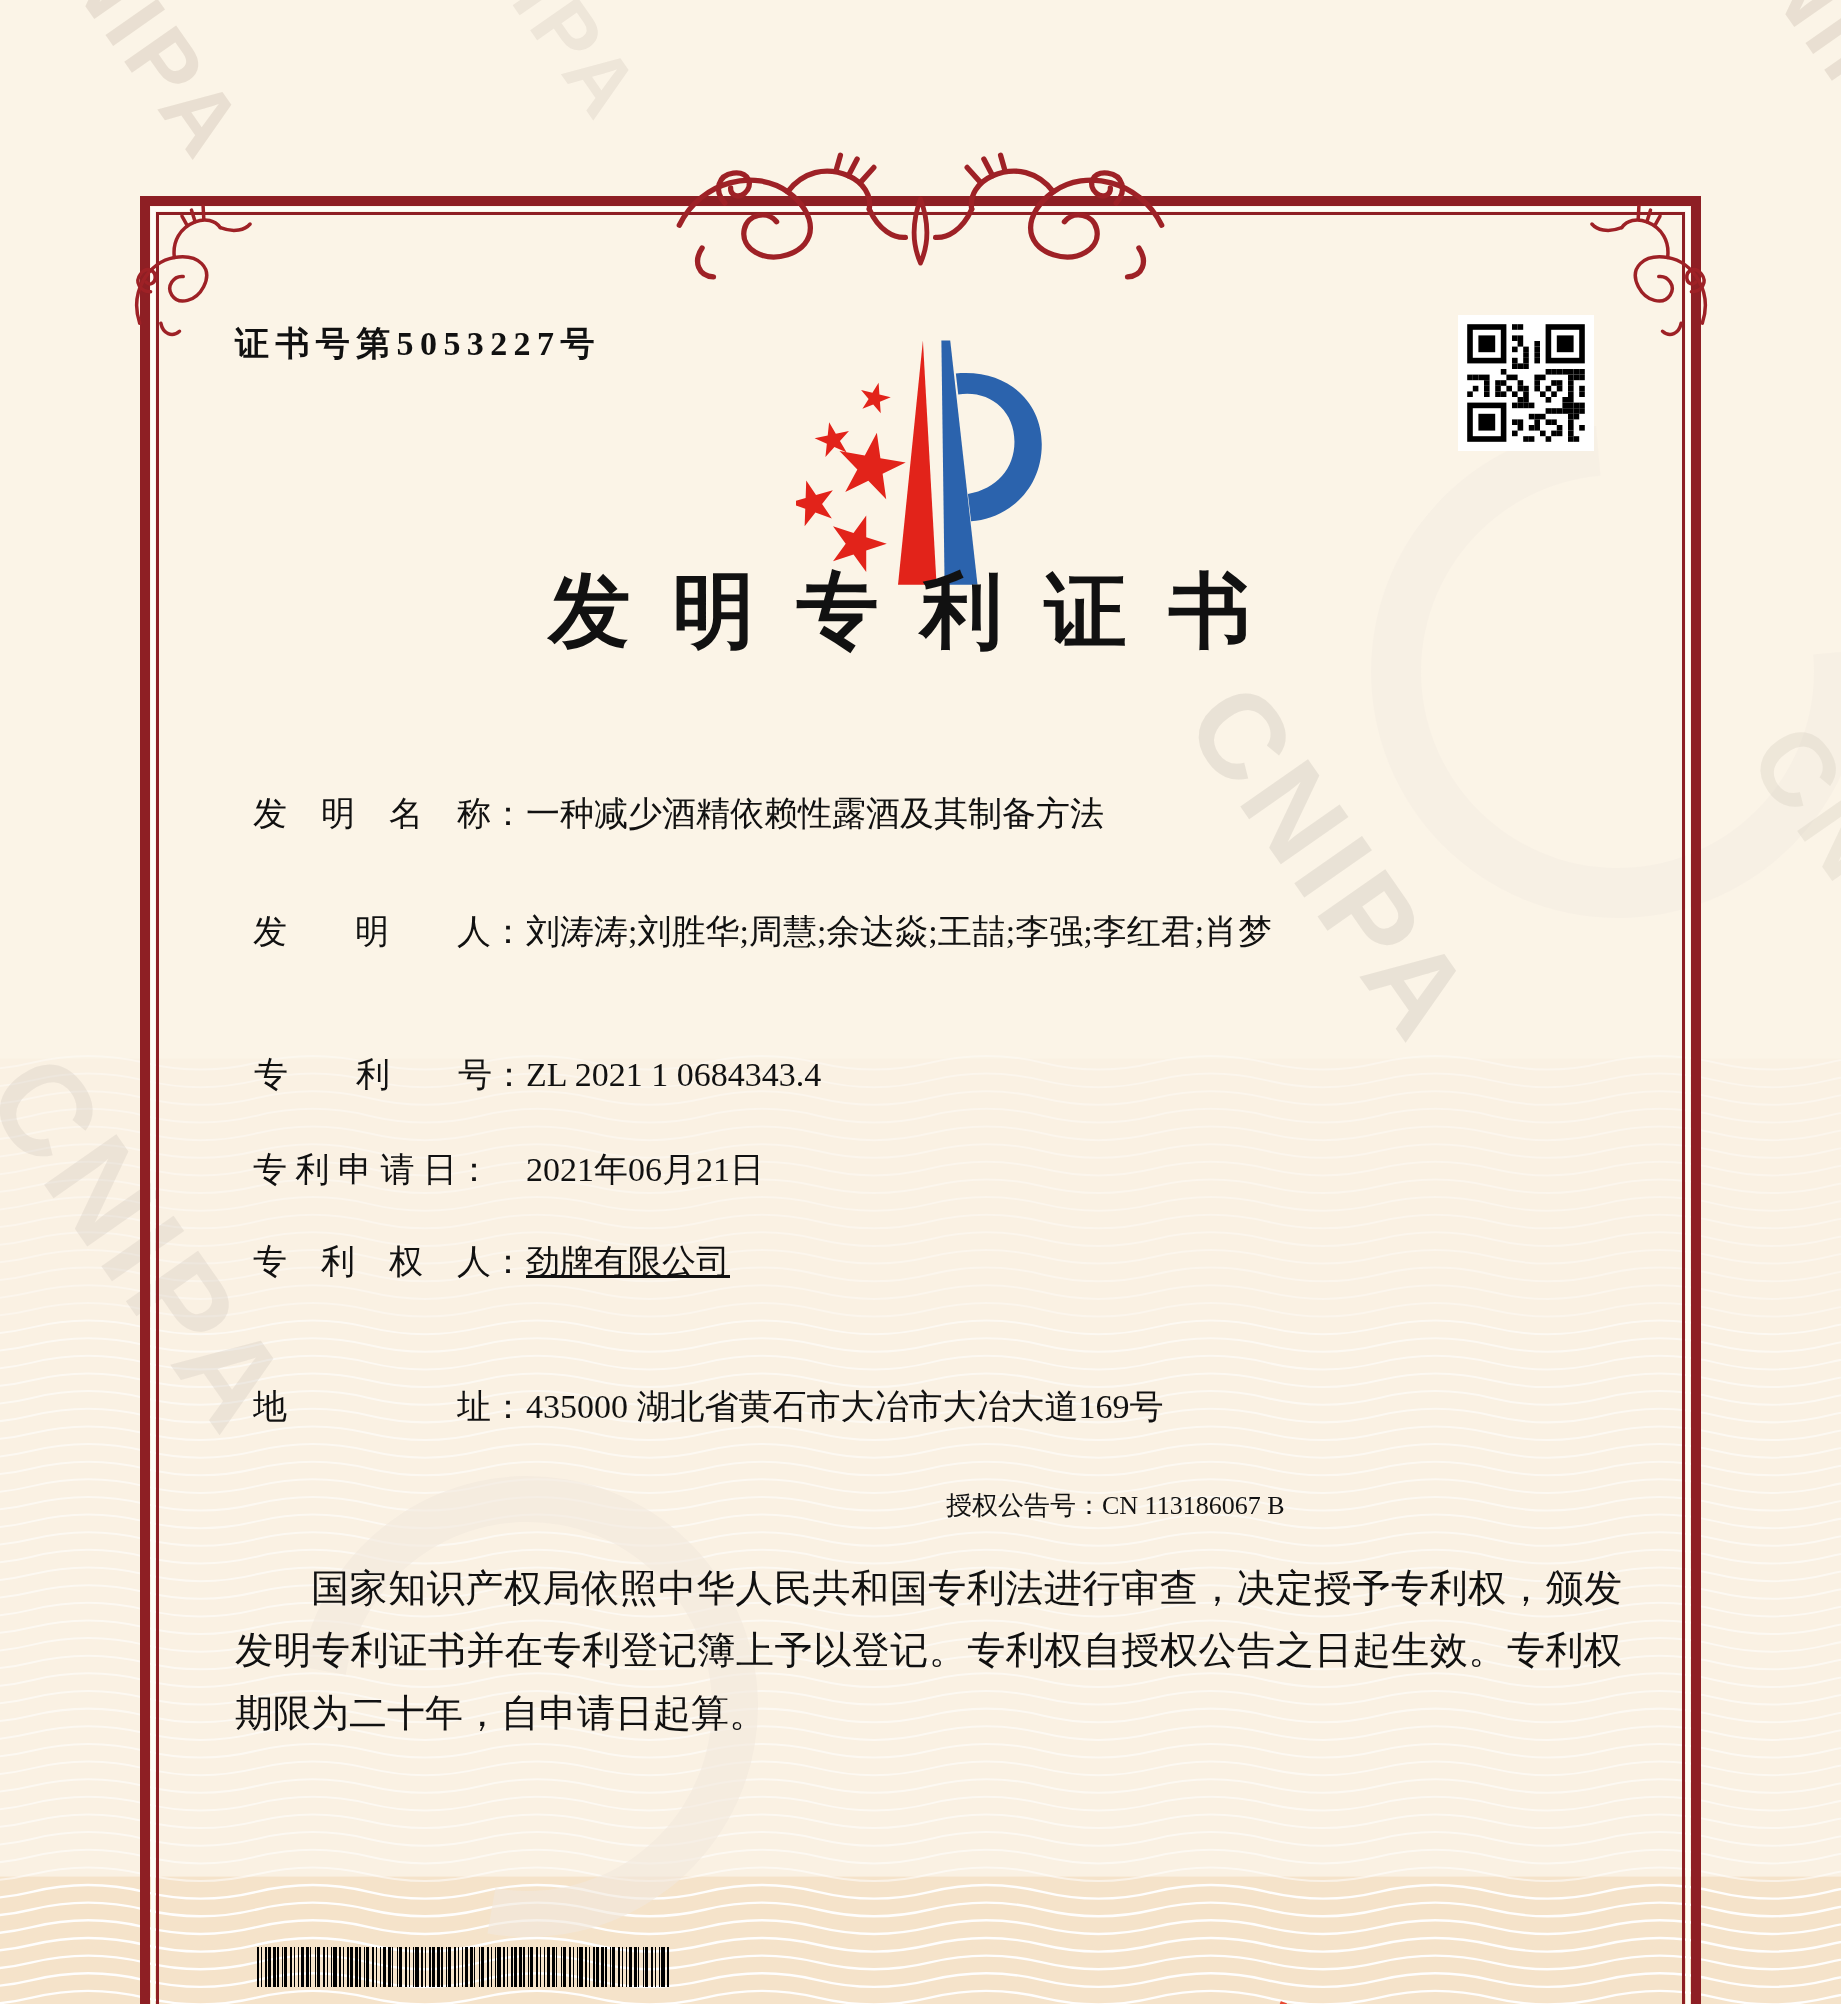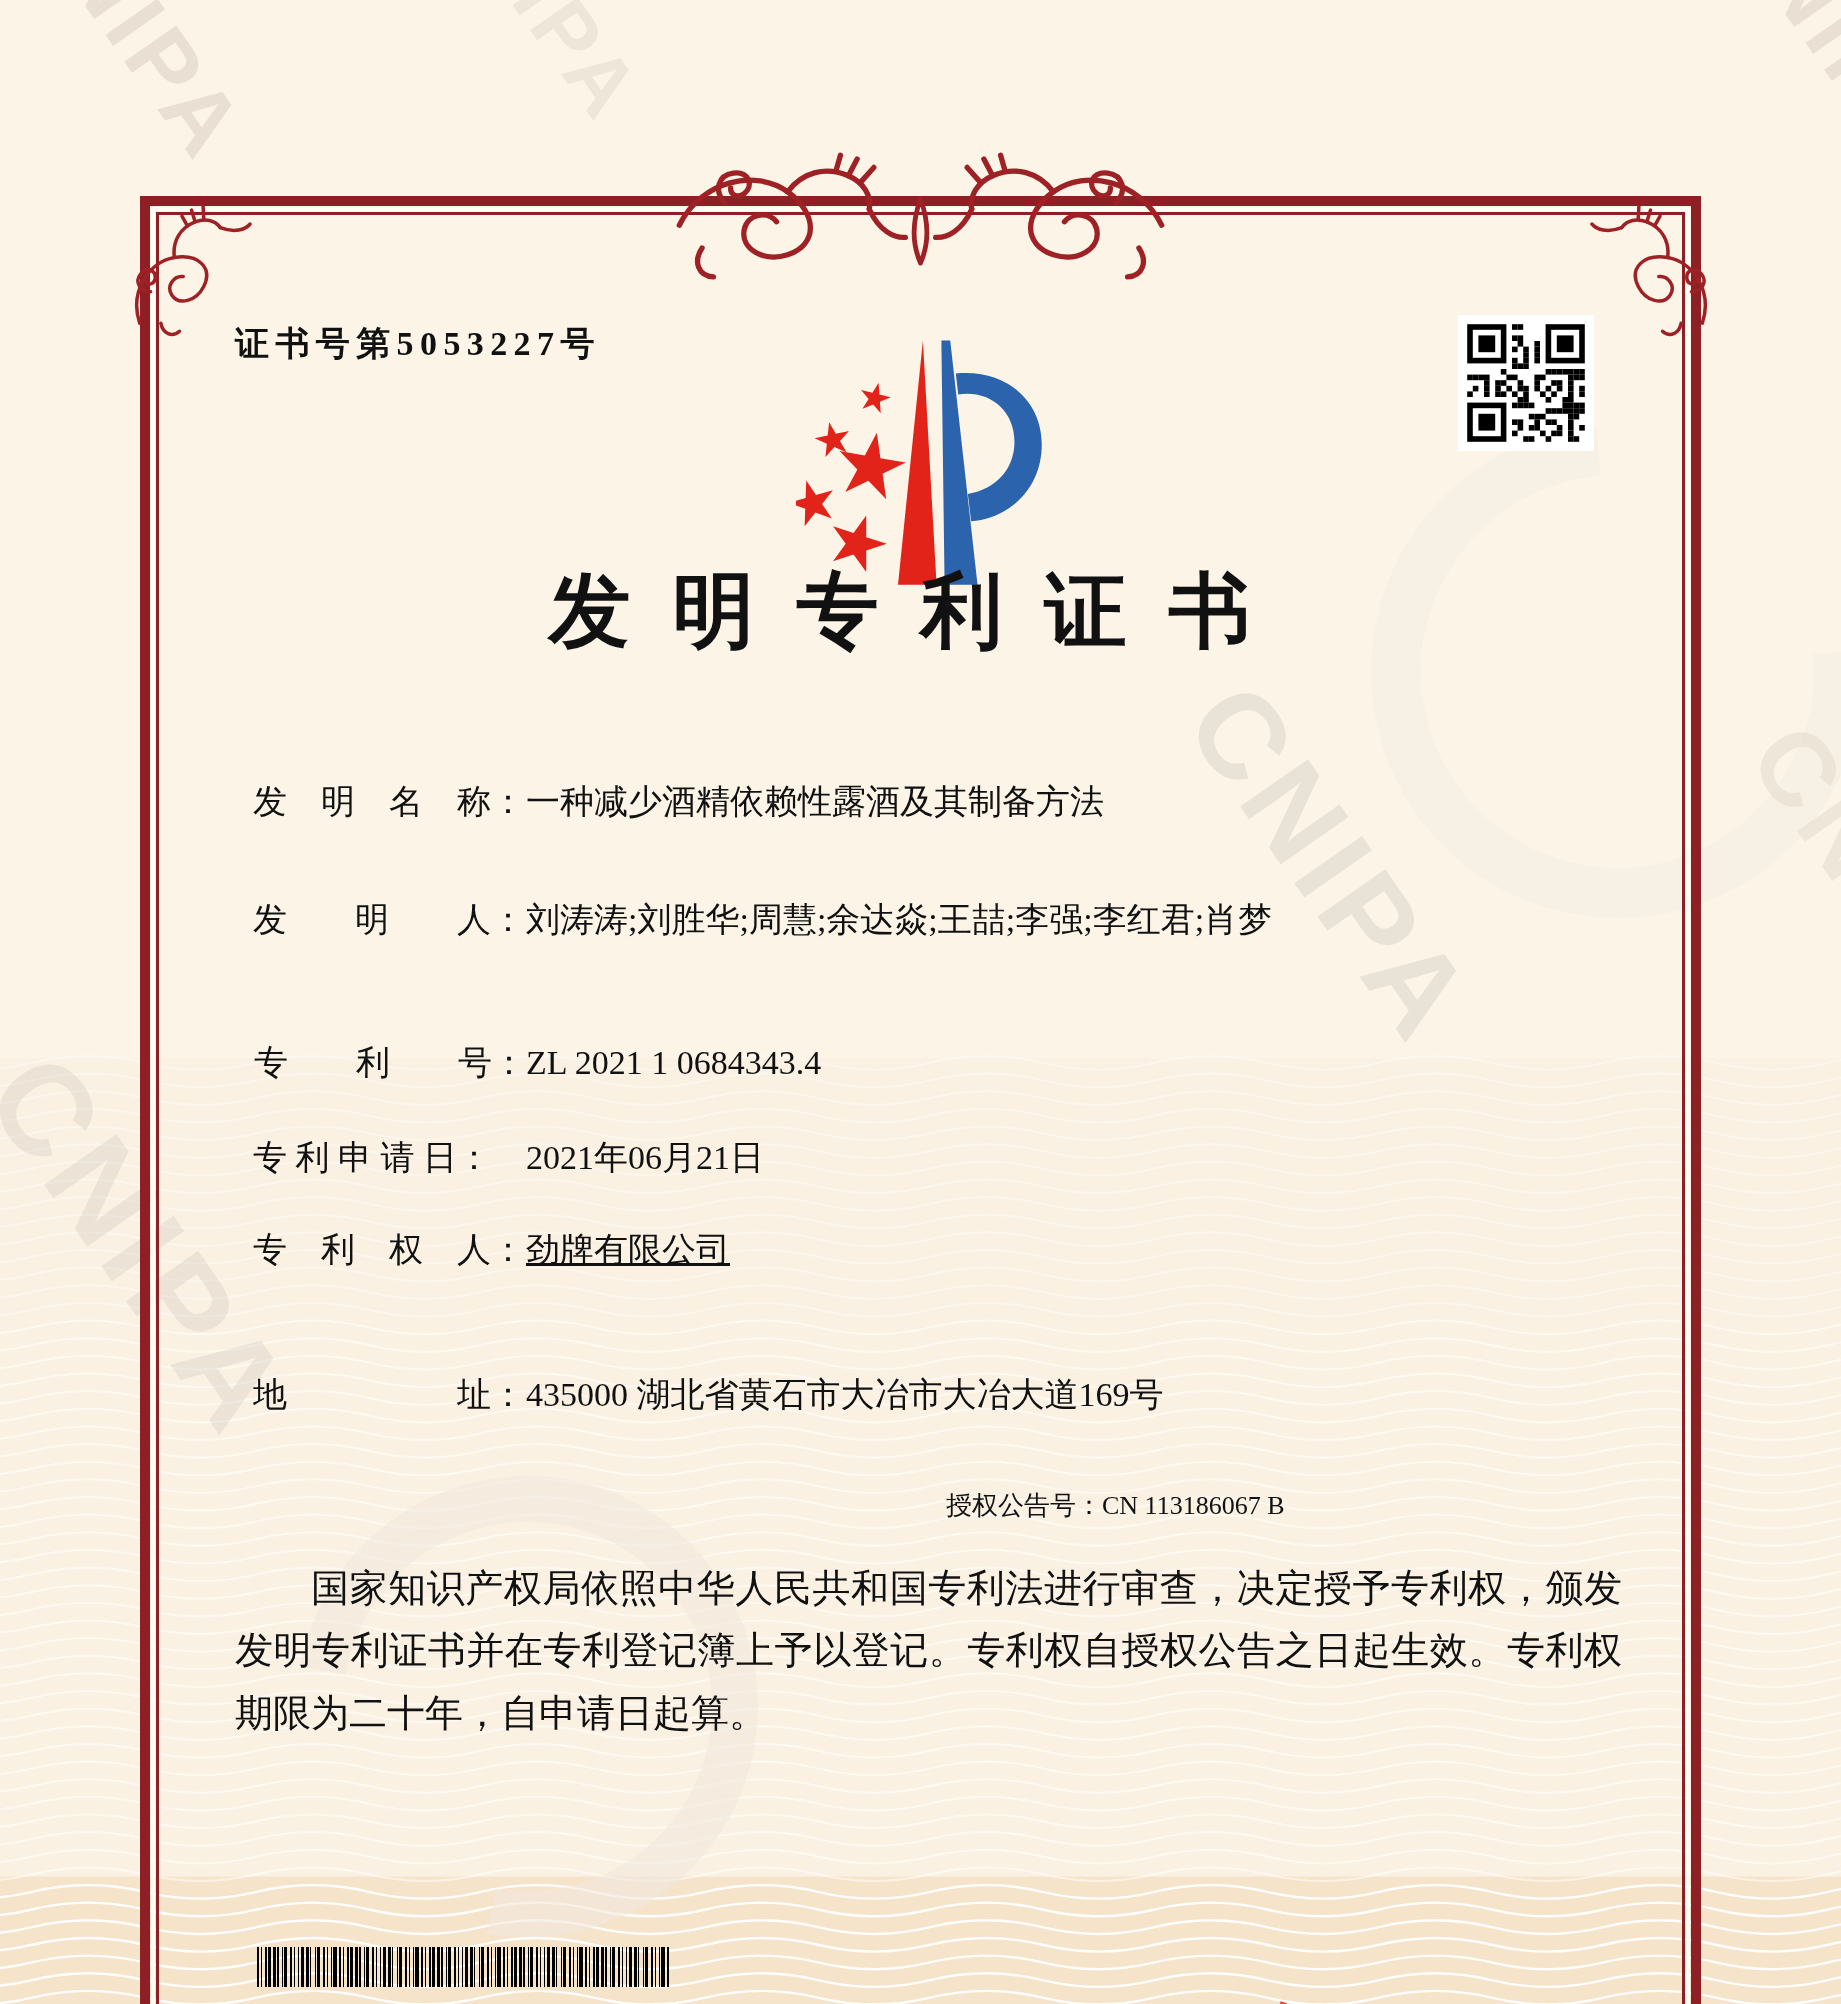--- a/index.html
+++ b/index.html
@@ -22,21 +22,21 @@
              border:4.8px solid #fffdf6;z-index:3;}
   .frame-inner{position:absolute;left:156px;top:212px;right:156px;bottom:158px;
                border:3.2px solid #8e1f24;z-index:3;}
   .orn{position:absolute;z-index:4;}
   
   .cert-no{position:absolute;left:235px;top:321px;font-size:34px;letter-spacing:6.4px;z-index:5;font-weight:bold;}
   .logo{position:absolute;left:796px;top:335px;z-index:5;}
   .qr{position:absolute;left:1458px;top:315px;z-index:5;}
   .title{position:absolute;left:0;width:1841px;top:557px;text-align:center;font-size:82px;
          font-weight:bold;letter-spacing:42px;text-indent:42px;margin-left:-21px;z-index:5;}
-  .row{position:absolute;left:253px;font-size:34px;white-space:nowrap;z-index:5;}
+  .row{position:absolute;left:253px;font-size:34px;white-space:nowrap;z-index:5;margin-top:12px;}
   .row .lbl{display:inline-block;width:273px;white-space:pre;}
   .r0{top:779px;} .r1{top:897px;} .r2{top:1040px;text-align:right;} .r3{top:1135px;}
   .r4{top:1227px;text-decoration:underline;} .r5{top:1372px;} .r6{top:1488px;}
   .row2{position:absolute;left:946px;top:1488px;font-size:26px;white-space:nowrap;z-index:5;}
   .paras{position:absolute;left:235px;top:1557px;width:1387px;font-size:38px;line-height:1.64;
          text-align:justify;z-index:5;}
   .paras p{margin:0 0 13.6px 0;text-indent:2em;}
   .barcode{position:absolute;left:257px;top:1947px;width:413px;height:40px;z-index:5;
      background:repeating-linear-gradient(90deg,#000 0 2.4px,rgba(0,0,0,0) 2.4px 4px,#000 4px 5.2px,
      rgba(0,0,0,0) 5.2px 8.4px,#000 8.4px 9.6px,rgba(0,0,0,0) 9.6px 10.8px,#000 10.8px 14px,rgba(0,0,0,0) 14px 16.4px);}

